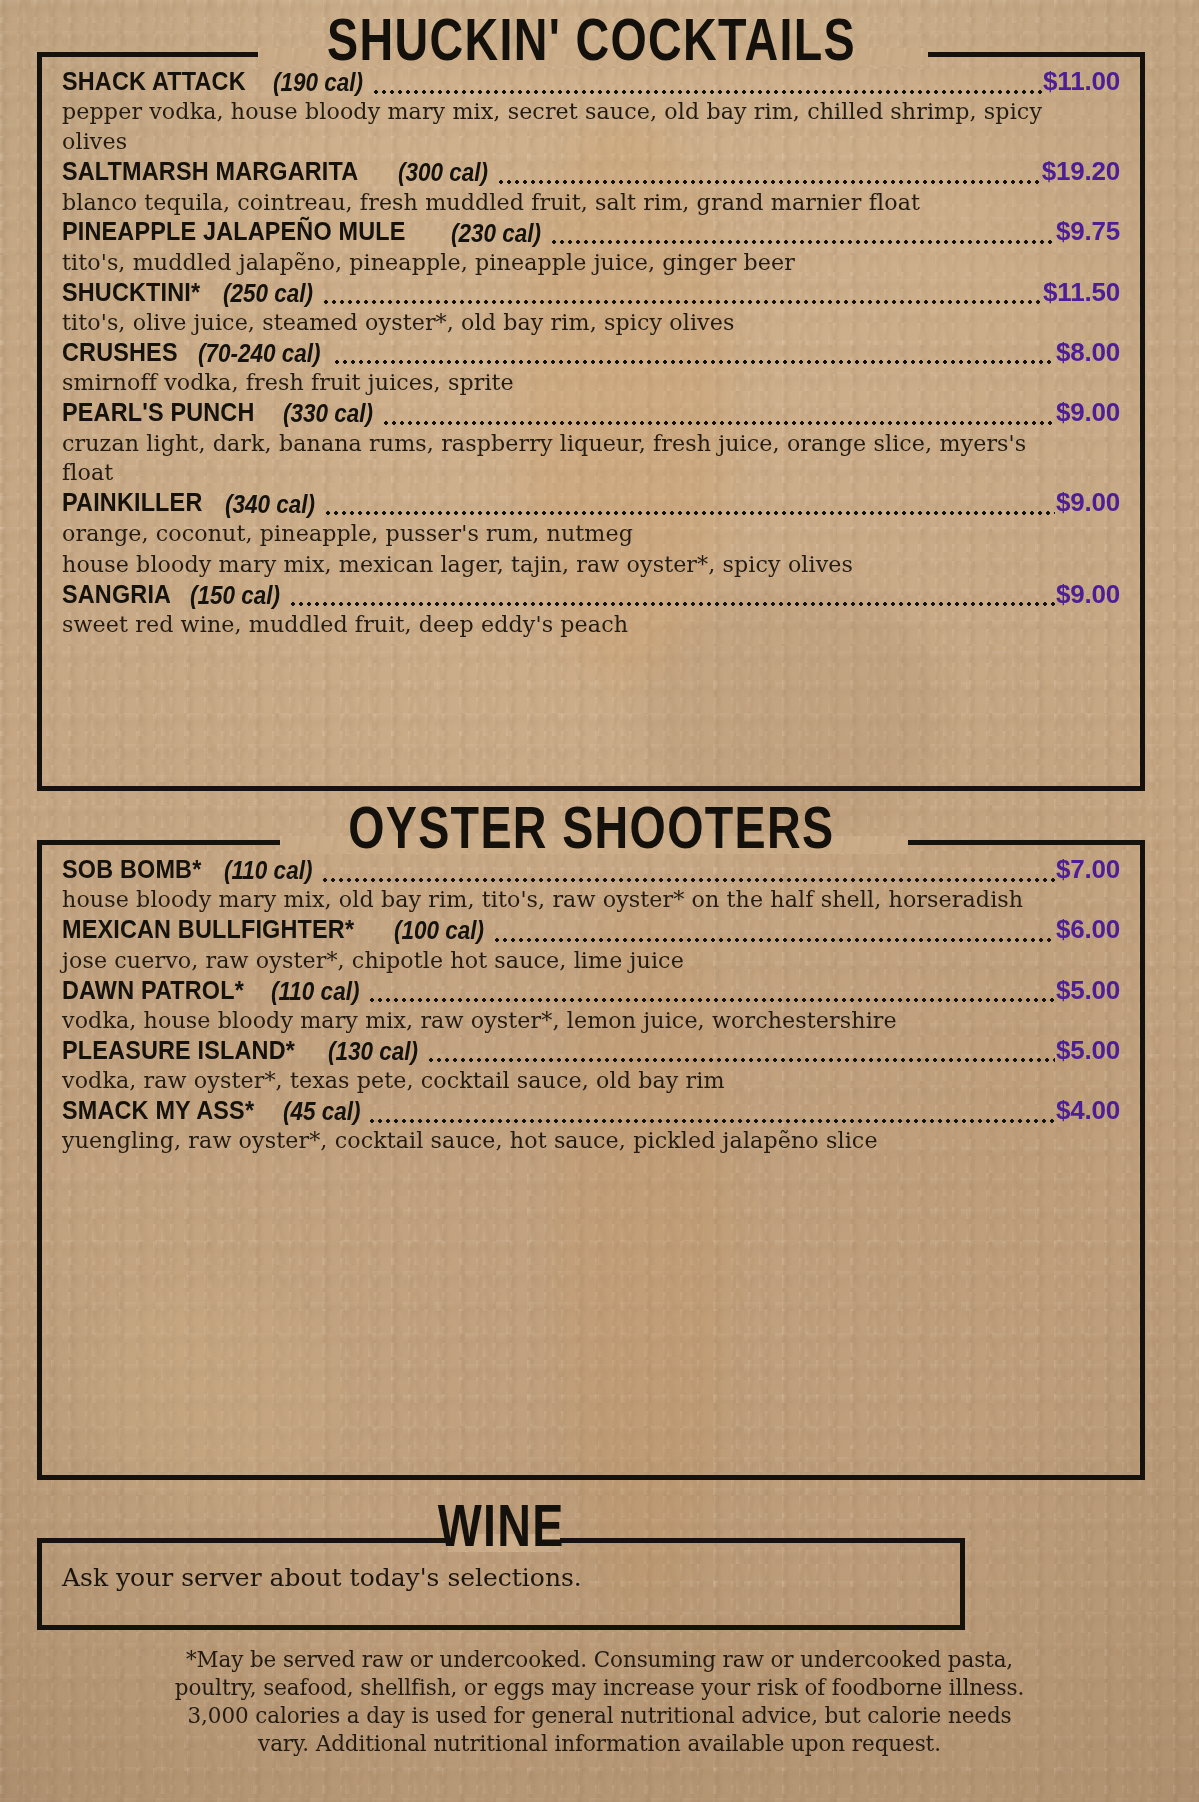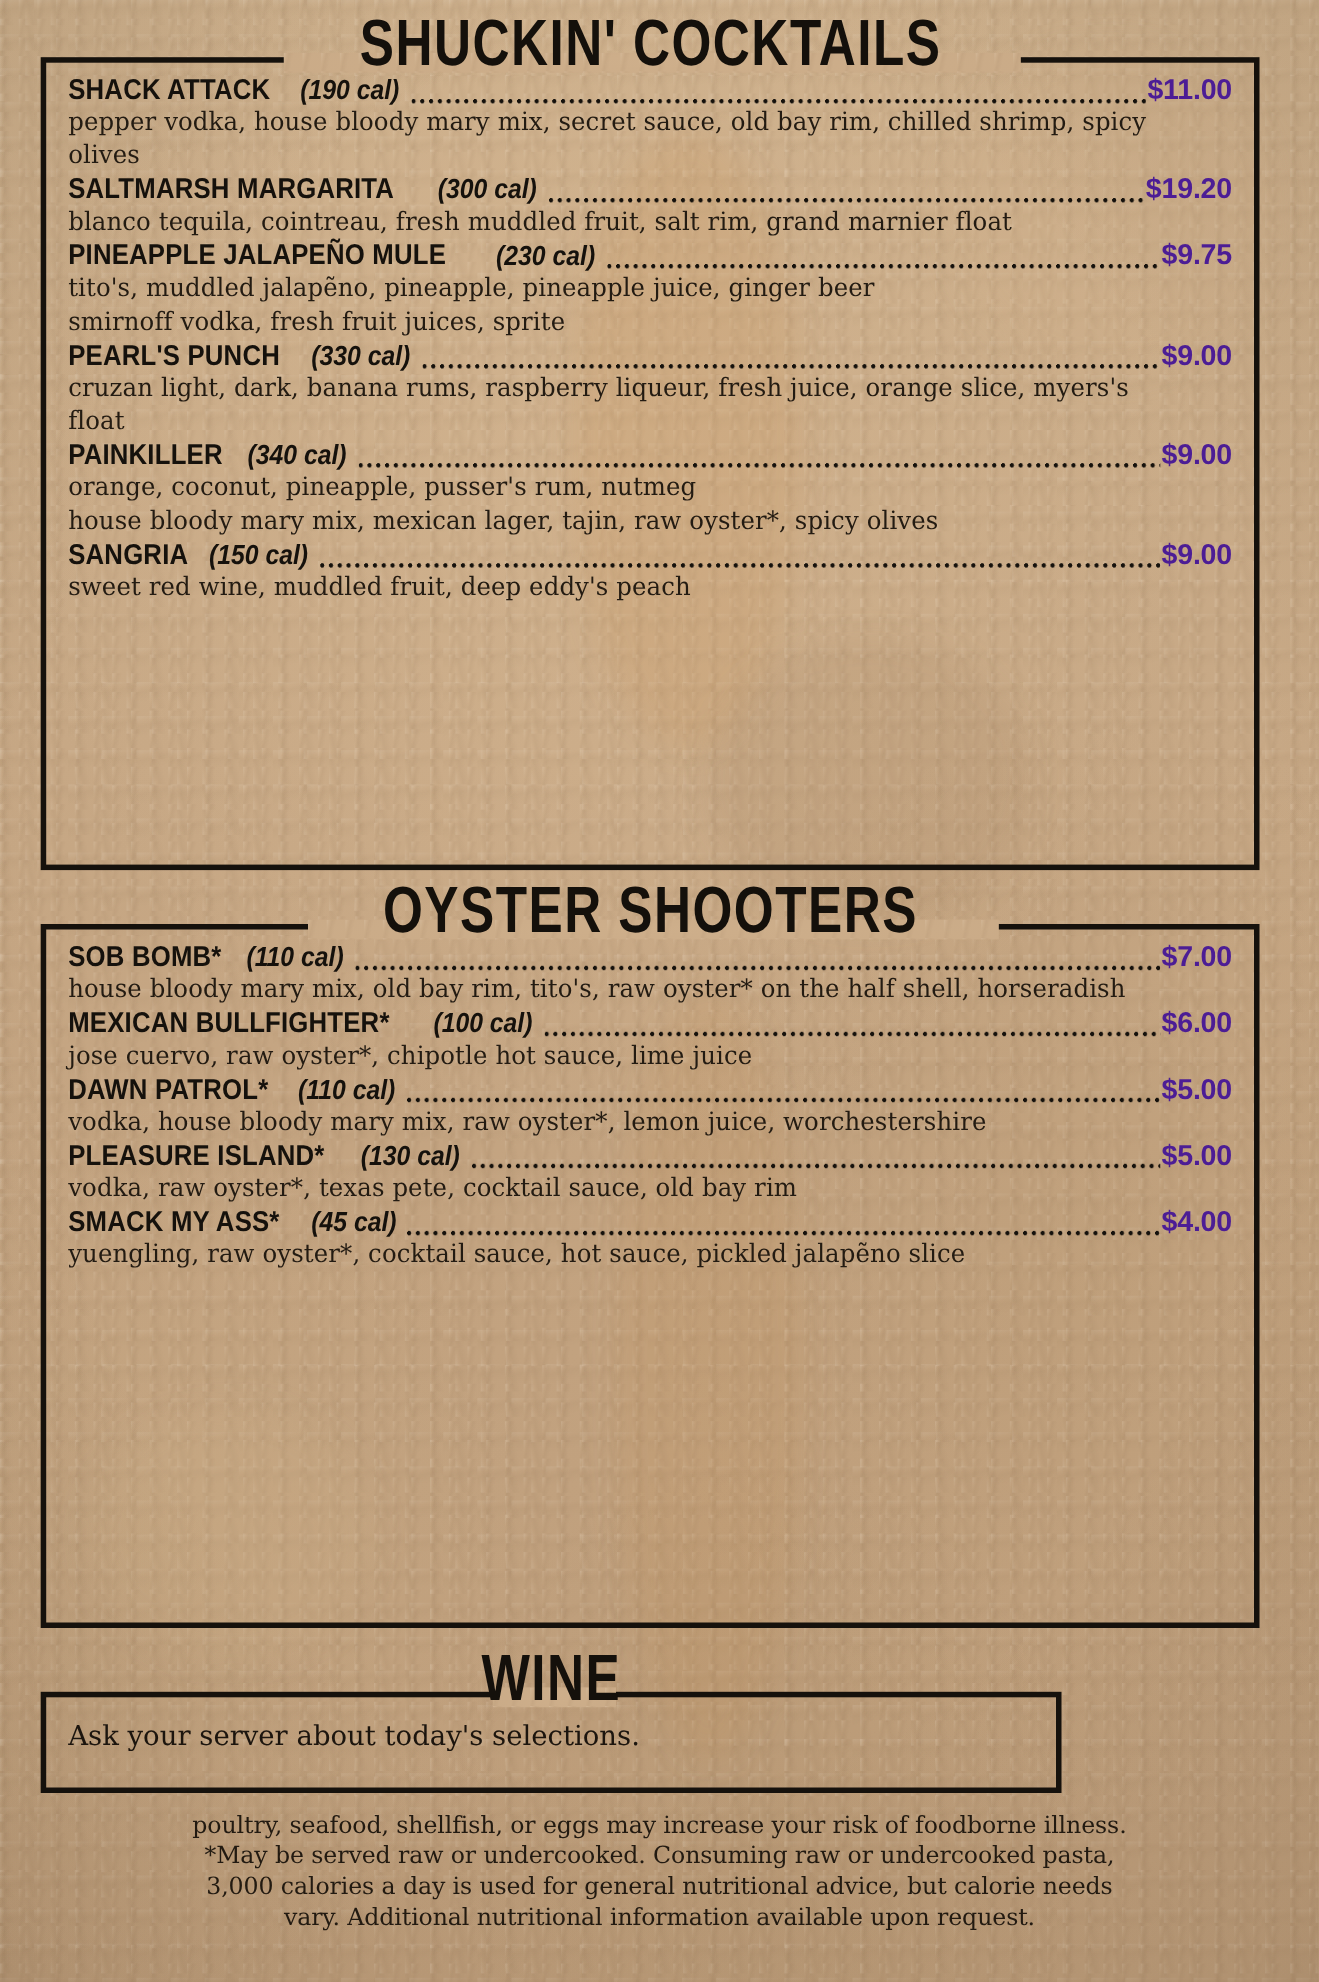--- a/index.html
+++ b/index.html
@@ -271,20 +271,35 @@
         <div class="item">
           <div class="item-line">
             <span class="item-name">PINEAPPLE JALAPEÑO MULE</span>
             <span class="item-cal">(230 cal)</span>
             <span class="leader"></span>
             <span class="item-price">$9.75</span>
           </div>
           <div class="item-desc">tito's, muddled jalapẽno, pineapple, pineapple juice, ginger beer</div>
         </div>
         <div class="item">
+          <div class="item-line">
+            <span class="item-name">SHUCKTINI*</span>
+            <span class="item-cal">(250 cal)</span>
+            <span class="leader"></span>
+            <span class="item-price">$11.50</span>
+          </div>
+          <div class="item-desc">tito's, olive juice, steamed oyster*, old bay rim, spicy olives</div>
+        </div>
+        <div class="item">
+          <div class="item-line">
+            <span class="item-name">CRUSHES</span>
+            <span class="item-cal">(70-240 cal)</span>
+            <span class="leader"></span>
+            <span class="item-price">$8.00</span>
+          </div>
           <div class="item-desc">smirnoff vodka, fresh fruit juices, sprite</div>
         </div>
         <div class="item">
           <div class="item-line">
             <span class="item-name">PEARL'S PUNCH</span>
             <span class="item-cal">(330 cal)</span>
             <span class="leader"></span>
             <span class="item-price">$9.00</span>
           </div>
           <div class="item-desc">cruzan light, dark, banana rums, raspberry liqueur, fresh juice, orange slice, myers's float</div>
@@ -371,19 +386,19 @@
     <div class="title-mask"></div>
     <div class="section-header">
       <div class="section-title">WINE</div>
     </div>
     <div class="items">
       <div class="wine-text">Ask your server about today's selections.</div>
     </div>
   </section>
 
   <div class="footer">
+    <div>*May be served raw or undercooked. Consuming raw or undercooked pasta,</div>
     <div>poultry, seafood, shellfish, or eggs may increase your risk of foodborne illness.</div>
-    <div>*May be served raw or undercooked. Consuming raw or undercooked pasta,</div>
     <div>3,000 calories a day is used for general nutritional advice, but calorie needs</div>
     <div>vary. Additional nutritional information available upon request.</div>
   </div>
 
 </div>
 
 </body></html>

